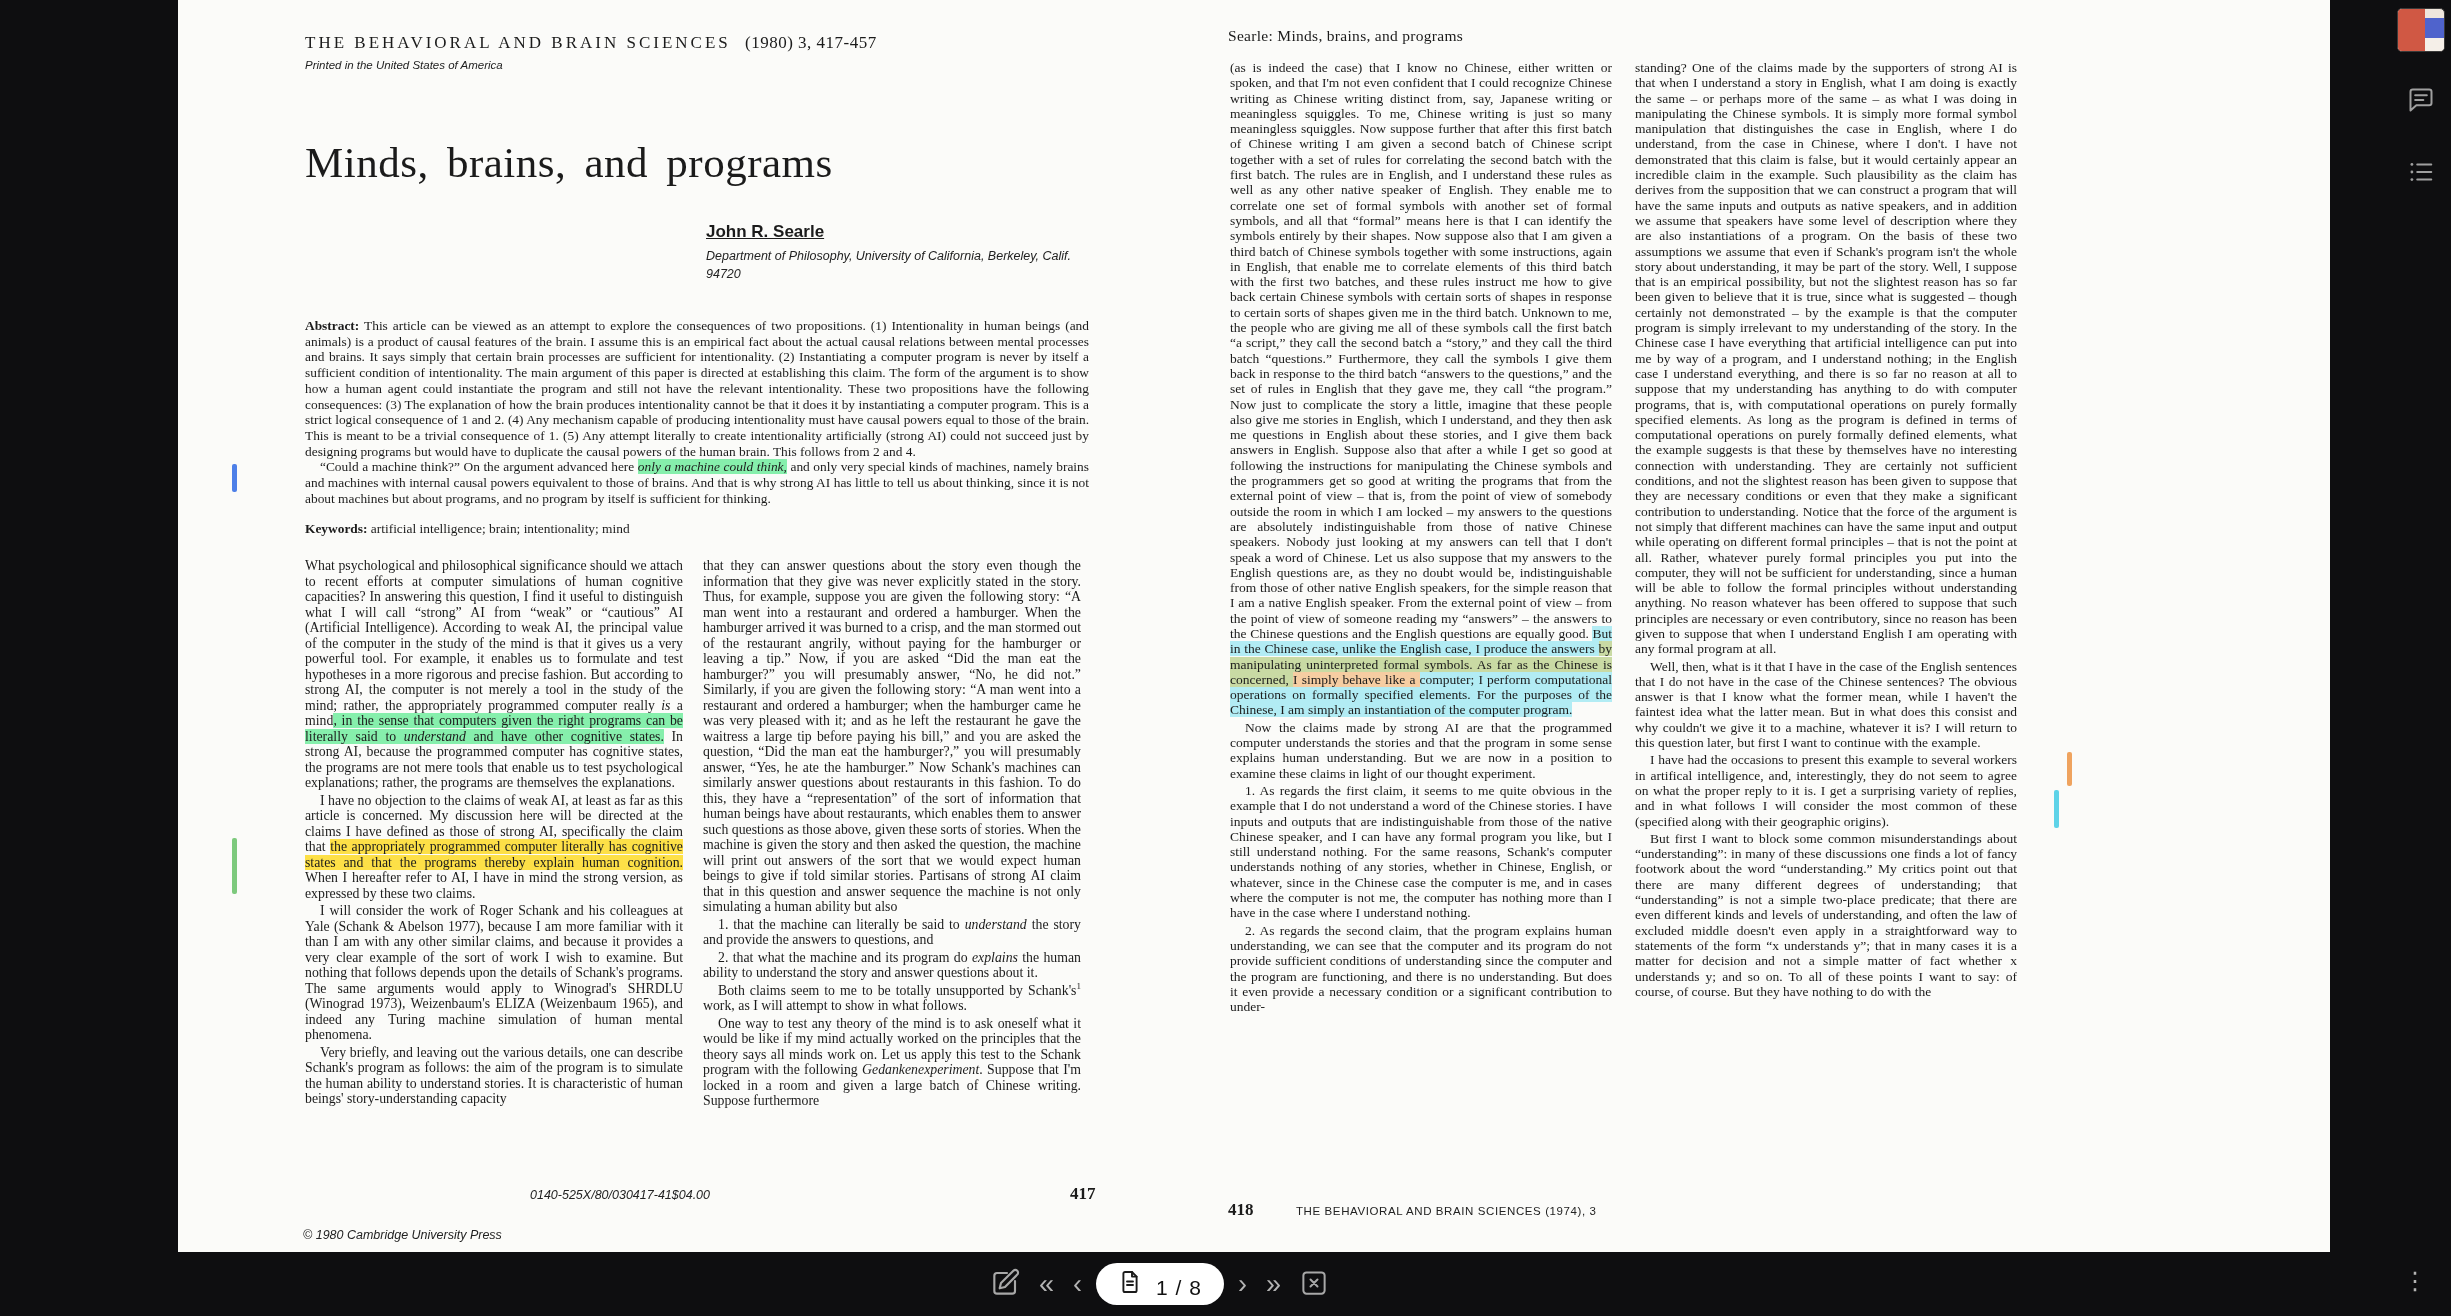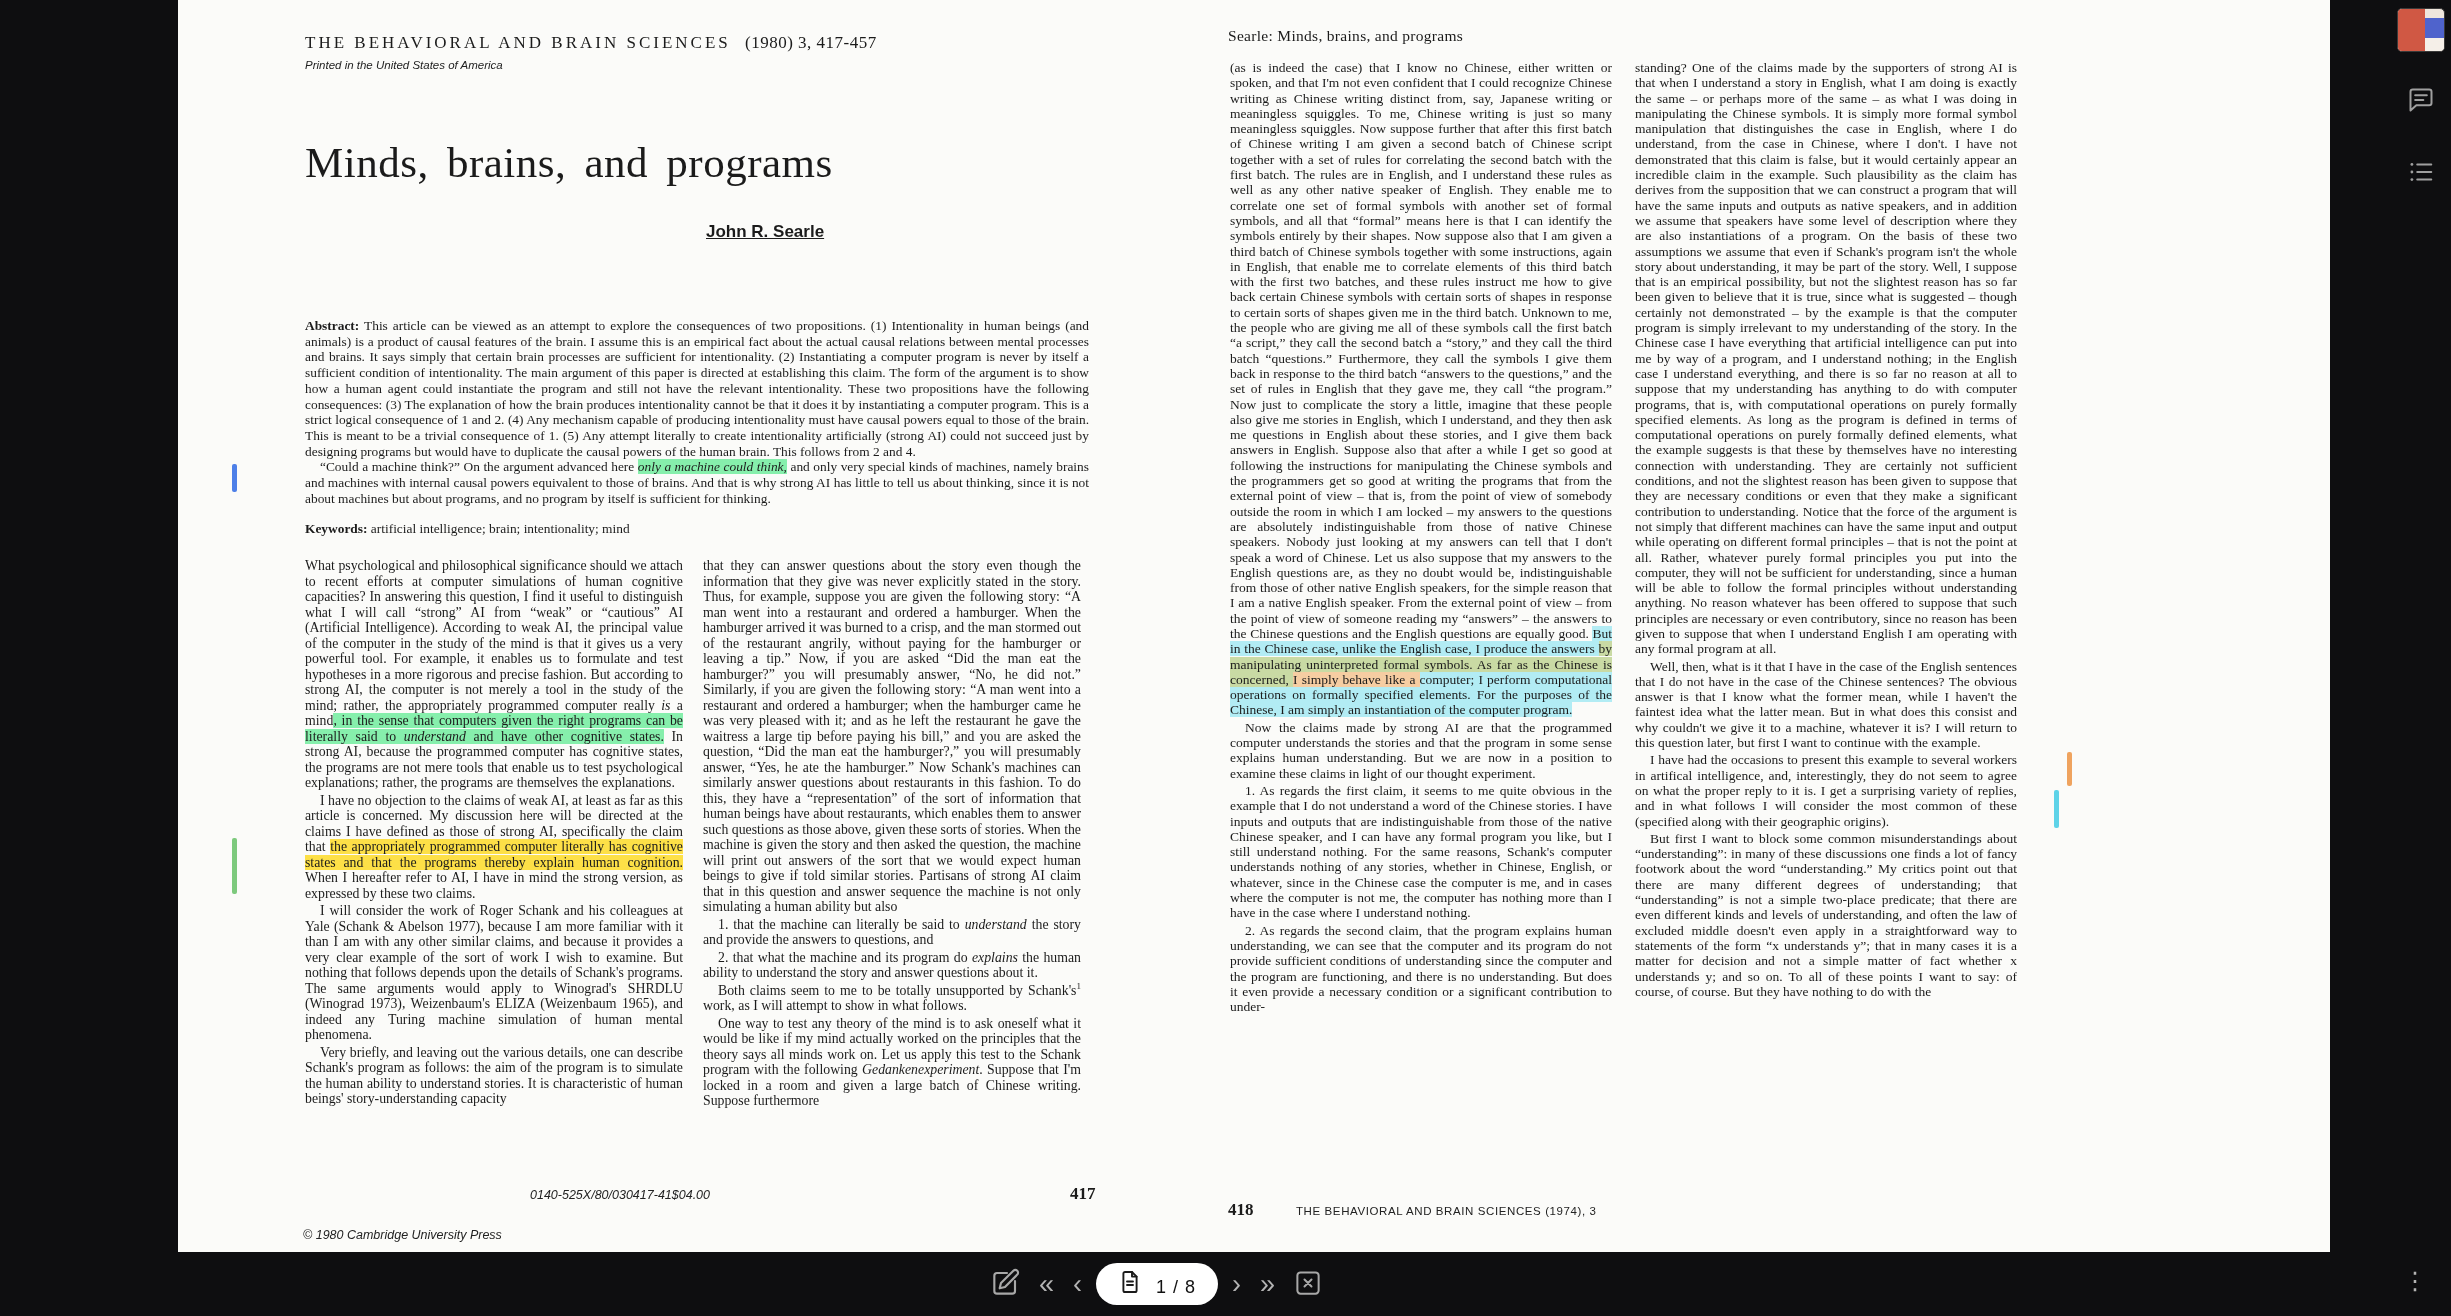--- a/index.html
+++ b/index.html
@@ -49,21 +49,21 @@
   .it{font-style:italic;}
   sup{font-size:9px;line-height:0;}
   
   .tick{position:absolute;width:5px;border-radius:2px;}
   
   .toolbar{position:absolute;left:0;top:1252px;width:2451px;height:64px;background:#0e0e10;}
   .tb-group{position:absolute;left:985px;top:0;height:64px;display:flex;align-items:center;gap:9px;}
   .tb-btn{background:none;border:none;cursor:pointer;color:#b3b3b3;padding:2px 4px;display:flex;align-items:center;justify-content:center;}
   .chev{font-family:"Liberation Sans",sans-serif;font-size:27px;line-height:1;color:#b3b3b3;padding:0 5px;}
   .page-pill{height:42px;background:#ffffff;border-radius:22px;display:flex;align-items:center;padding:0 22px;gap:14px;cursor:pointer;}
-  .pill-text{font-family:"Liberation Sans",sans-serif;font-size:18px;color:#111;letter-spacing:1px;white-space:nowrap;margin-top:7px;}
+  .pill-text{font-family:"Liberation Sans",sans-serif;font-size:21px;color:#111;letter-spacing:1px;white-space:nowrap;margin-top:7px;}
   .tb-overflow{position:absolute;right:18px;top:14px;background:none;border:none;cursor:pointer;color:#b3b3b3;font-size:24px;font-family:"Liberation Sans",sans-serif;}
   
   .side-icons{position:absolute;right:6px;top:8px;display:flex;flex-direction:column;align-items:center;}
   .side-btn{background:none;border:none;cursor:pointer;padding:0;}
   .thumb{width:48px;height:44px;border-radius:5px;overflow:hidden;position:relative;background:#efe6dc;border:1px solid #3a3a3a;}
   .th-red{position:absolute;left:0;top:0;width:58%;height:100%;background:#d05844;}
   .th-blue{position:absolute;right:0;top:22%;width:42%;height:46%;background:#4f63cc;}
   .th-white{position:absolute;right:0;bottom:0;width:42%;height:30%;background:#f5efe8;}
   .side-gap1{height:34px;}
   .side-gap2{height:42px;}
@@ -76,20 +76,24 @@
   <div class="journal-line">
     <span class="journal-name">THE BEHAVIORAL AND BRAIN SCIENCES</span>
     <span class="journal-issue">(1980) 3, 417-457</span>
   </div>
   <div class="printed-line">Printed in the United States of America</div>
 
   <h1 class="doc-title" style="margin:0;">Minds, brains, and programs</h1>
 
   <div class="author-block">
     <div class="author-name">John R. Searle</div>
+    <div class="affil">
+      <div>Department of Philosophy, University of California, Berkeley, Calif.</div>
+      <div>94720</div>
+    </div>
   </div>
 
   <div class="abstract">
     <p><b>Abstract:</b><span> This article can be viewed as an attempt to explore the consequences of two propositions. (1) Intentionality in human beings (and animals) is a product of causal features of the brain. I assume this is an empirical fact about the actual causal relations between mental processes and brains. It says simply that certain brain processes are sufficient for intentionality. (2) Instantiating a computer program is never by itself a sufficient condition of intentionality. The main argument of this paper is directed at establishing this claim. The form of the argument is to show how a human agent could instantiate the program and still not have the relevant intentionality. These two propositions have the following consequences: (3) The explanation of how the brain produces intentionality cannot be that it does it by instantiating a computer program. This is a strict logical consequence of 1 and 2. (4) Any mechanism capable of producing intentionality must have causal powers equal to those of the brain. This is meant to be a trivial consequence of 1. (5) Any attempt literally to create intentionality artificially (strong AI) could not succeed just by designing programs but would have to duplicate the causal powers of the human brain. This follows from 2 and 4.</span></p>
     <div>
         <p class="para indent"><span>“Could a machine think?” On the argument advanced here </span><span class="hl-blue it">only a machine could think,</span><span> and only very special kinds of machines, namely brains and machines with internal causal powers equivalent to those of brains. And that is why strong AI has little to tell us about thinking, since it is not about machines but about programs, and no program by itself is sufficient for thinking.</span></p>
       </div>
     <p class="kw"><b>Keywords:</b><span> artificial intelligence; brain; intentionality; mind</span></p>
   </div>
 

